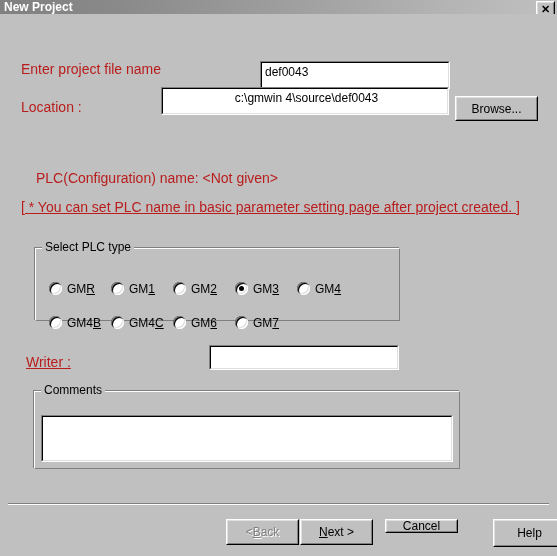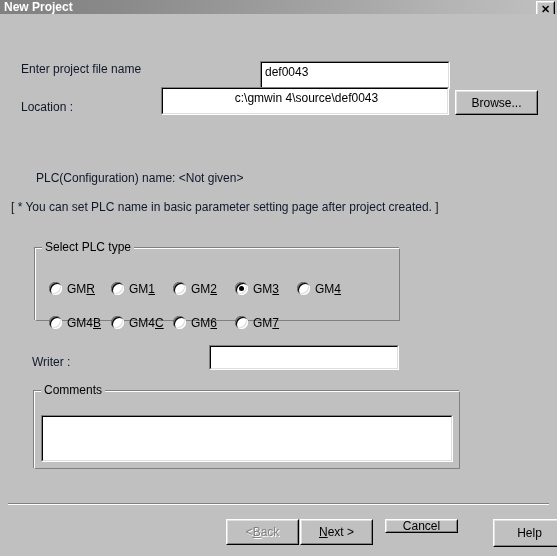--- a/index.html
+++ b/index.html
@@ -76,23 +76,23 @@
     position: absolute;
     left: 0;
     top: 14px;
     width: 557px;
     height: 542px;
     background: #c0c0c0;
   }
 
   .lbl {
     position: absolute;
-    font-size: 12px;
+    font-size: 14px;
     line-height: 14px;
-    color: #0f172a;
+    color: #b91c1c;
     white-space: nowrap;
     text-align: center;
   }
 
   
   .field {
     position: absolute;
     background: #bef264;
     border-top: 1px solid #808080;
     border-left: 1px solid #808080;
@@ -249,26 +249,26 @@
 
     <div class="lbl" style="left:21px; top:48px;">Enter project file name</div>
     <div class="field" style="left:260px; top:47px; width:190px; height:28px;">
       <div class="inner">def0043</div>
     </div>
 
     <div class="lbl" style="left:21px; top:86px;">Location :</div>
     <div class="field" style="left:161px; top:73px; width:288px; height:28px;text-align:center;">
       <div class="inner">c:\gmwin 4\source\def0043</div>
     </div>
-    <div class="btn" style="left:455px; top:76px; width:83px; height:25px;padding-left:48px;">
+    <div class="btn" style="left:455px; top:82px; width:83px; height:25px;padding-left:48px;">
       <div class="inner">Browse...</div>
     </div>
 
     <div class="lbl" style="left:36px; top:157px;">PLC(Configuration) name:   &lt;Not given&gt;</div>
-    <div class="lbl" style="left:11px; top:186px;">[ * You can set PLC name in basic parameter setting page after project created. ]</div>
+    <div class="lbl" style="left:21px; top:186px;text-decoration:underline;">[ * You can set PLC name in basic parameter setting page after project created. ]</div>
 
     <div class="group" style="left:34px; top:233px; width:366px; height:74px;">
       <div class="g-in"></div>
       <div class="group-title" style="left:7px;">Select PLC type</div>
       <div id="plc-radios">
           <div class="radio" style="left: 14px; top: 33px;">
             <span class="dot"></span>
             <span class="rlabel"><span>GM</span><span class="accel">R</span></span>
           </div>
           <div class="radio" style="left: 76px; top: 33px;">
@@ -299,21 +299,21 @@
             <span class="dot"></span>
             <span class="rlabel"><span>GM</span><span class="accel">6</span></span>
           </div>
           <div class="radio" style="left: 200px; top: 67px;">
             <span class="dot"></span>
             <span class="rlabel"><span>GM</span><span class="accel">7</span></span>
           </div>
         </div>
     </div>
 
-    <div class="lbl" style="left:32px; top:341px;">Writer :</div>
+    <div class="lbl" style="left:26px; top:341px;text-decoration:underline;">Writer :</div>
     <div class="field" style="left:209px; top:331px; width:190px; height:25px;">
       <div class="inner"></div>
     </div>
 
     <div class="group" style="left:33px; top:376px; width:427px; height:79px;">
       <div class="g-in"></div>
       <div class="group-title" style="left:7px;">Comments</div>
       <div class="field" style="left:7px; top:24px; width:412px; height:47px;">
         <div class="inner"></div>
       </div>

